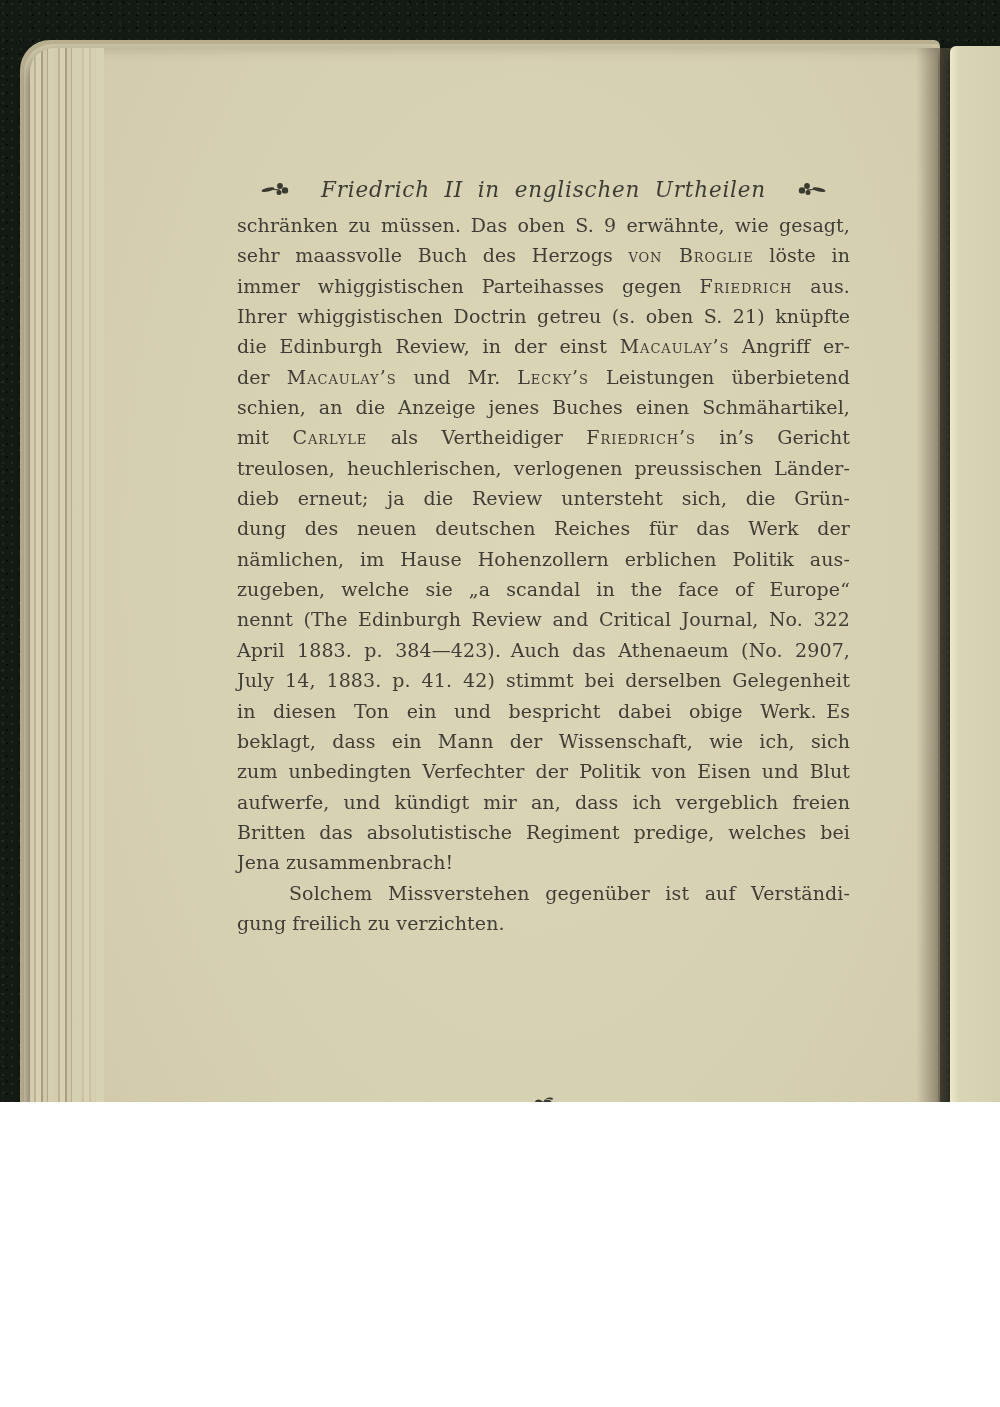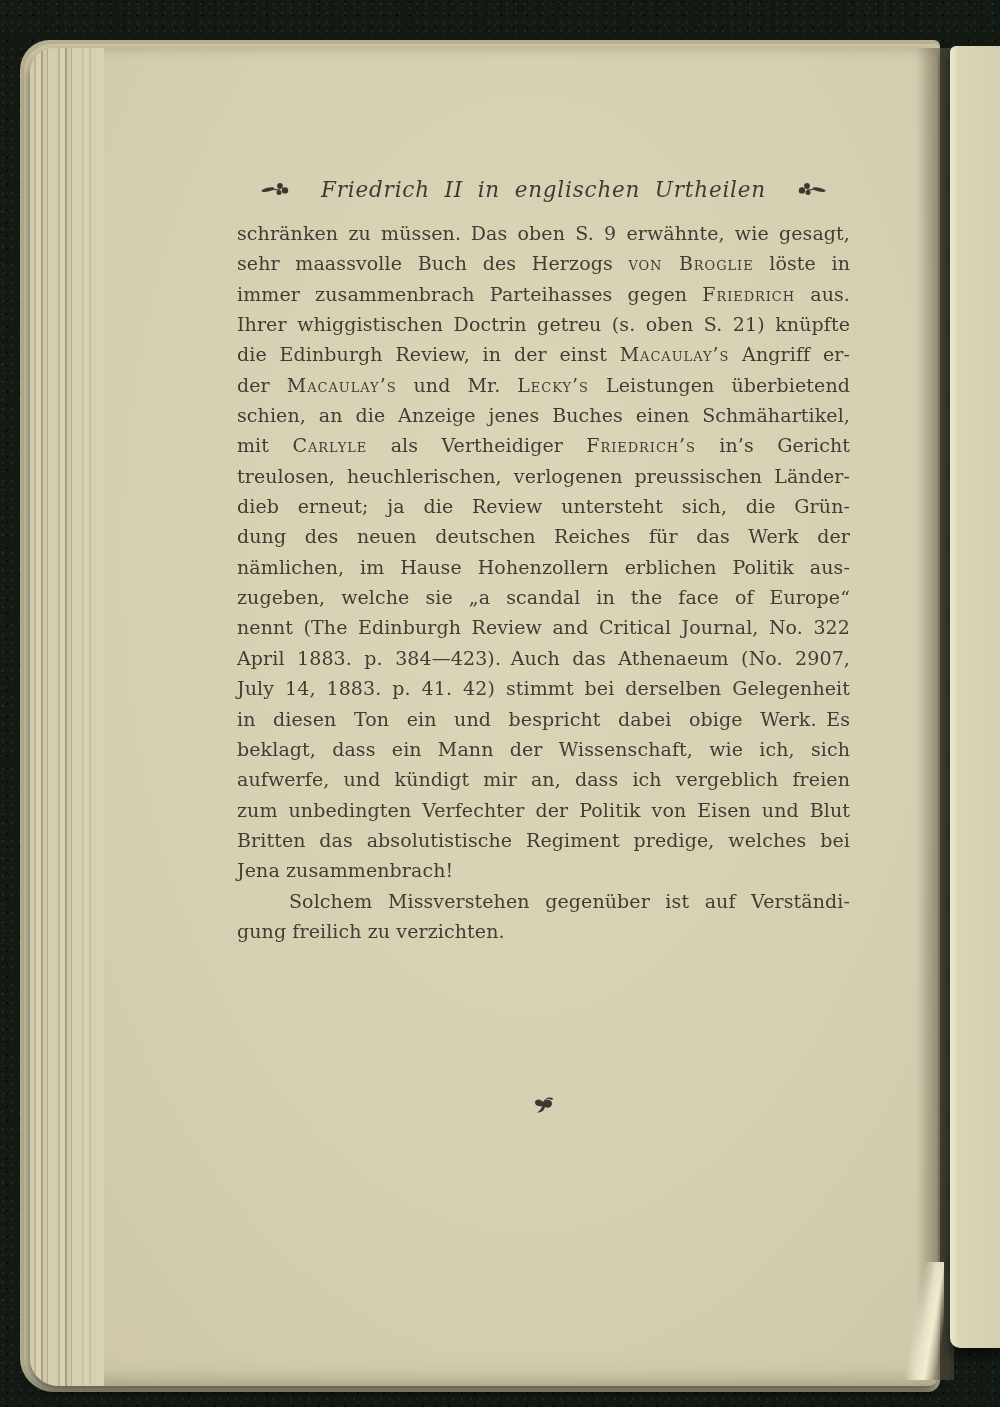--- a/index.html
+++ b/index.html
@@ -1,18 +1,18 @@
 <!DOCTYPE html>
 <html><head>
 <meta charset="utf-8">
 <style>
   html,body{margin:0;padding:0;}
   body{font-family:"DejaVu Serif", serif;}
   .scene{
-    position:relative;width:1000px;height:1407px;overflow:hidden;
+    position:relative;width:1000px;height:1102px;overflow:hidden;
     background-color:#131a13;
     background-image:
       radial-gradient(circle at 3px 4px, rgba(80,100,78,.22) 1px, transparent 1.6px),
       radial-gradient(circle at 7px 2px, rgba(0,0,0,.55) 1px, transparent 1.5px),
       radial-gradient(circle at 2px 8px, rgba(60,80,60,.18) 1px, transparent 1.6px);
     background-size:9px 9px,13px 13px,17px 17px;
   }
   .under-page{position:absolute;}
   .under-2{left:20px;top:40px;width:920px;height:1352px;border-radius:30px 6px 12px 34px;background:#b9b092;}
   .under-1{left:24px;top:44px;width:916px;height:1346px;border-radius:28px 5px 11px 32px;background:#ccc5a7;}
@@ -55,21 +55,21 @@
     position:absolute;left:207px;top:122px;width:613px;height:38px;
     display:flex;align-items:center;justify-content:center;gap:26px;
     color:#3b3a30;
   }
   .page-title{
     font-style:italic;font-size:21.5px;letter-spacing:.8px;word-spacing:7px;
     white-space:nowrap;color:#3d3c32;
   }
   .fleuron svg, .hedera svg{display:block;}
   .body-text{
-    position:absolute;left:207px;top:170px;width:613px;
+    position:absolute;left:207px;top:162px;width:613px;
     font-size:19px;line-height:30.35px;color:#403e34;
     letter-spacing:.1px;
   }
   .line{
     text-align:justify;text-align-last:justify;text-justify:inter-word;
     white-space:normal;
   }
   .line.last{text-align-last:left;}
   .line.indent{text-indent:52px;}
   .it{}
@@ -111,38 +111,38 @@
             <path d="M12 8.2 Q16 7.4 19 8.6 L19 9.4 Q15 9.2 12 9 Z"></path>
           </g>
         </svg>
       </span>
     </div>
 
     <div class="body-text">
         <div class="para">
           <div class="line"><span>schränken zu müssen. Das oben S. 9 erwähnte, wie gesagt,</span></div>
           <div class="line"><span>sehr maassvolle Buch des Herzogs </span><span class="sc">von Broglie</span><span> löste in</span></div>
-          <div class="line"><span>immer zusammenbrach Parteihasses gegen </span><span class="sc">Friedrich</span><span> aus.</span></div>
+          <div class="line"><span>immer whiggistischen Parteihasses gegen </span><span class="sc">Friedrich</span><span> aus.</span></div>
           <div class="line"><span>Ihrer whiggistischen Doctrin getreu (s. oben S. 21) knüpfte</span></div>
           <div class="line"><span>die </span><span class="it">Edinburgh Review,</span><span> in der einst </span><span class="sc">Macaulay’s</span><span> Angriff er-</span></div>
           <div class="line"><span>der </span><span class="sc">Macaulay’s</span><span> und Mr. </span><span class="sc">Lecky’s</span><span> Leistungen überbietend</span></div>
           <div class="line"><span>schien, an die Anzeige jenes Buches einen Schmähartikel,</span></div>
           <div class="line"><span>mit </span><span class="sc">Carlyle</span><span> als Vertheidiger </span><span class="sc">Friedrich’s</span><span> in’s Gericht</span></div>
           <div class="line"><span>treulosen, heuchlerischen, verlogenen preussischen Länder-</span></div>
           <div class="line"><span>dieb erneut; ja die </span><span class="it">Review</span><span> untersteht sich, die Grün-</span></div>
           <div class="line"><span>dung des neuen deutschen Reiches für das Werk der</span></div>
           <div class="line"><span>nämlichen, im Hause Hohenzollern erblichen Politik aus-</span></div>
           <div class="line"><span>zugeben, welche sie „a scandal in the face of Europe“</span></div>
           <div class="line"><span>nennt (</span><span class="it">The Edinburgh Review and Critical Journal,</span><span> No. 322</span></div>
           <div class="line"><span>April 1883. p. 384—423). Auch das </span><span class="it">Athenaeum</span><span> (No. 2907,</span></div>
           <div class="line"><span>July 14, 1883. p. 41. 42) stimmt bei derselben Gelegenheit</span></div>
           <div class="line"><span>in diesen Ton ein und bespricht dabei obige Werk. Es</span></div>
           <div class="line"><span>beklagt, dass ein Mann der Wissenschaft, wie ich, sich</span></div>
+          <div class="line"><span>zum unbedingten Verfechter der Politik von Eisen und Blut</span></div>
           <div class="line"><span>aufwerfe, und kündigt mir an, dass ich vergeblich freien</span></div>
-          <div class="line"><span>zum unbedingten Verfechter der Politik von Eisen und Blut</span></div>
           <div class="line"><span>Britten das absolutistische Regiment predige, welches bei</span></div>
           <div class="line last"><span>Jena zusammenbrach!</span></div>
         </div>
         <div class="para">
           <div class="line indent"><span>Solchem Missverstehen gegenüber ist auf Verständi-</span></div>
           <div class="line last"><span>gung freilich zu verzichten.</span></div>
         </div>
       </div>
 
     <div class="footer-ornament hedera">

